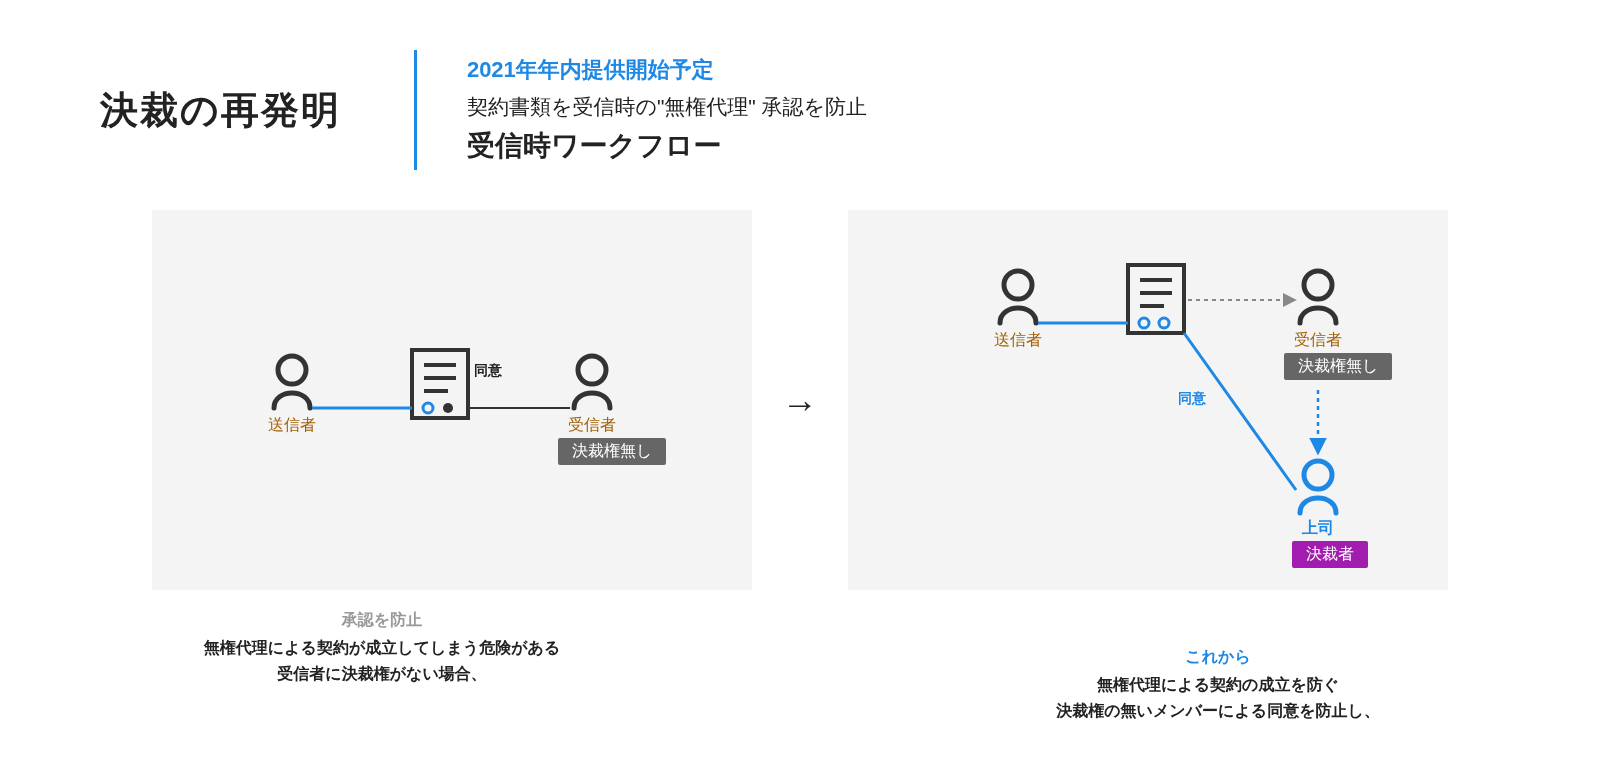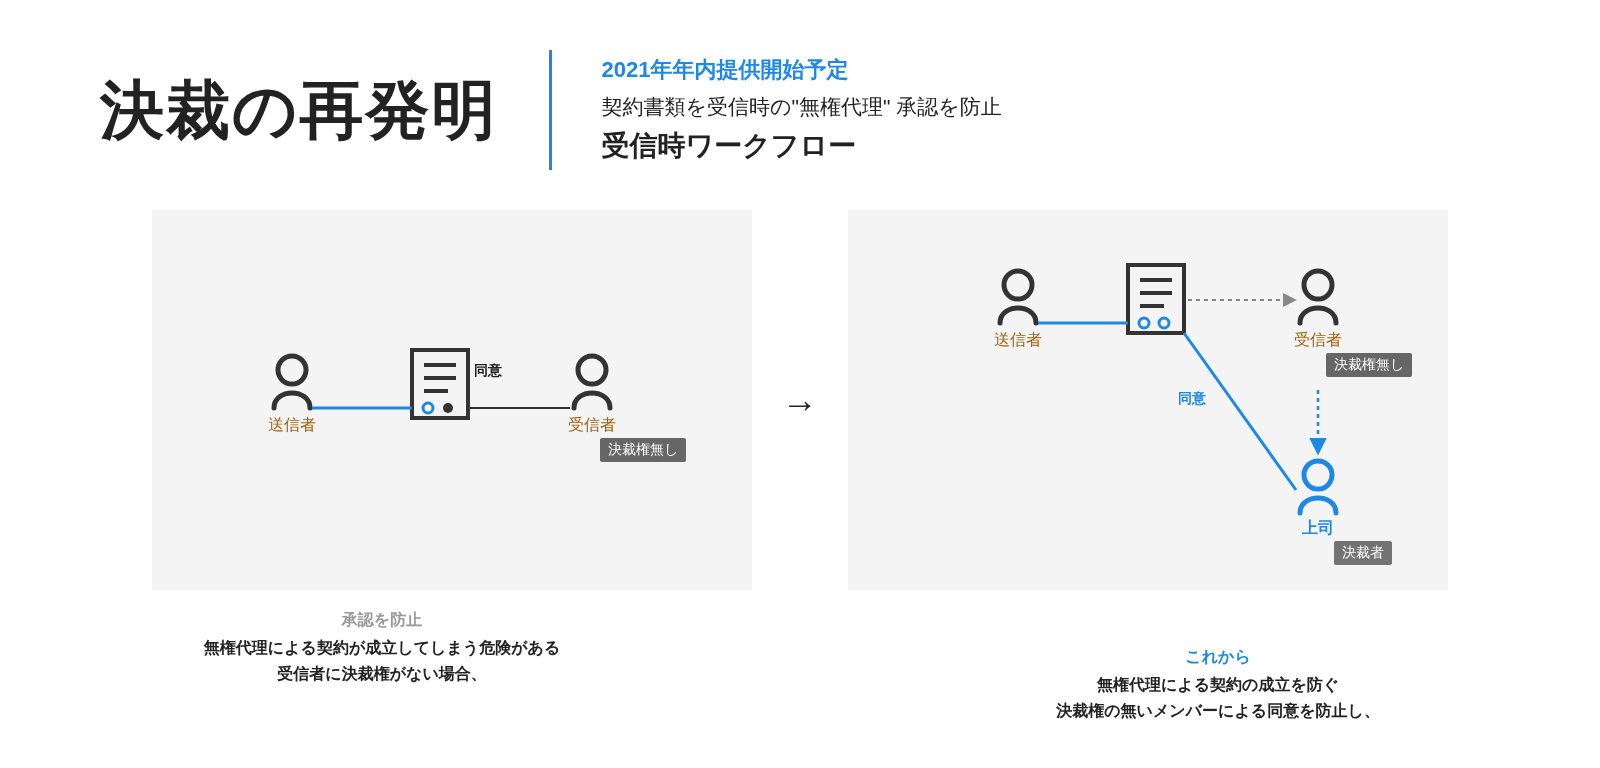--- a/index.html
+++ b/index.html
@@ -10,25 +10,25 @@
     height: 768px;
     position: relative;
     color: #222;
   }
   .header {
     display: flex;
     align-items: center;
     padding: 50px 100px 30px 100px;
   }
   .title-left {
-    font-size: 64px;
+    font-size: 38px;
     font-weight: 800;
     letter-spacing: 2px;
     flex: 0 0 auto;
-    padding-right: 51px;
+    padding-right: 73px;
   }
   .v-divider {
     width: 3px;
     height: 120px;
     background: #1E88E5;
     margin-right: 50px;
     flex: 0 0 auto;
   }
   .title-right { flex: 1; }
   .subtitle-blue {
@@ -95,30 +95,29 @@
   .node-label {
     position: absolute;
     font-size: 16px;
     font-weight: 400;
     color: #a16207;
     text-align: center;
     width: 60px;
   }
   .badge {
     position: absolute;
-    font-size: 14px;
+    font-size: 16px;
     font-weight: 500;
     color: #fff;
-    padding: 3px 8px;
+    padding: 3px 14px;
     border-radius: 2px;
     text-align: center;
-    margin-left: 42px;
   }
   .badge-gray { background: #666; }
-  .badge-blue { background: #737373; font-family: Liberation Serif, serif; }
+  .badge-blue { background: #a21caf; font-family: Liberation Serif, serif; }
   .agree-label {
     position: absolute;
     font-size: 14px;
     font-weight: 600;
   }
   svg.panel-svg {
     position: absolute;
     top: 0; left: 0;
     width: 100%;
     height: 100%;

